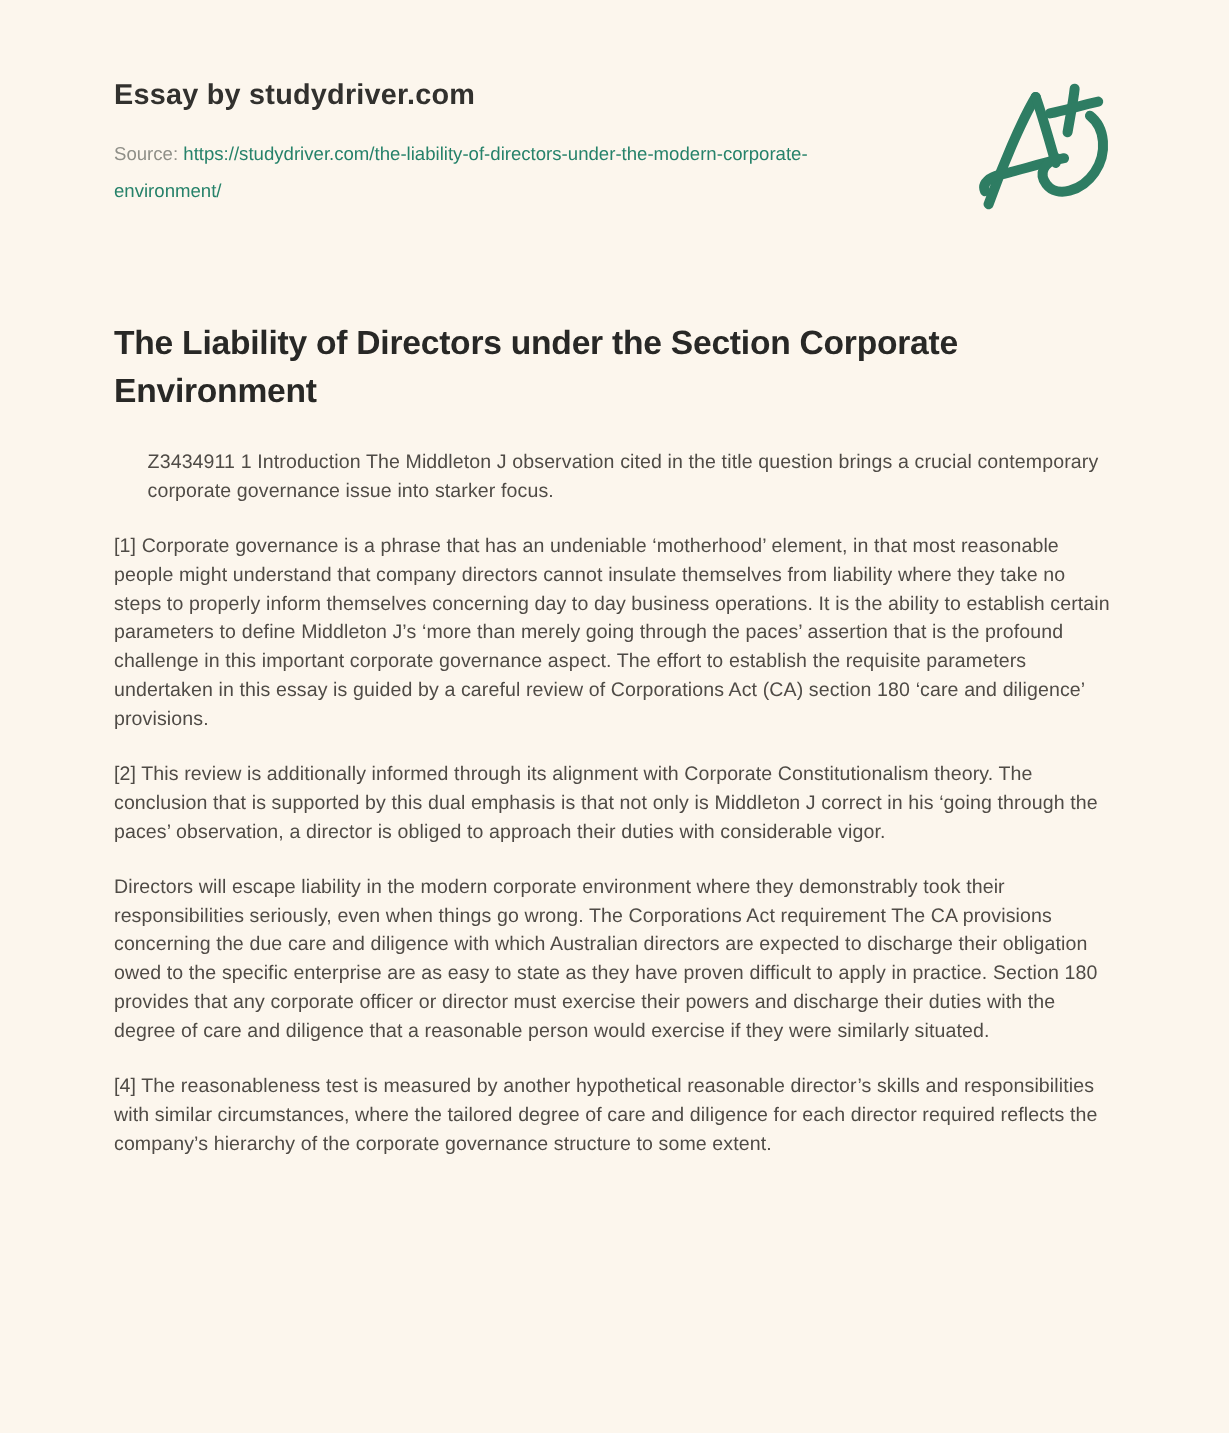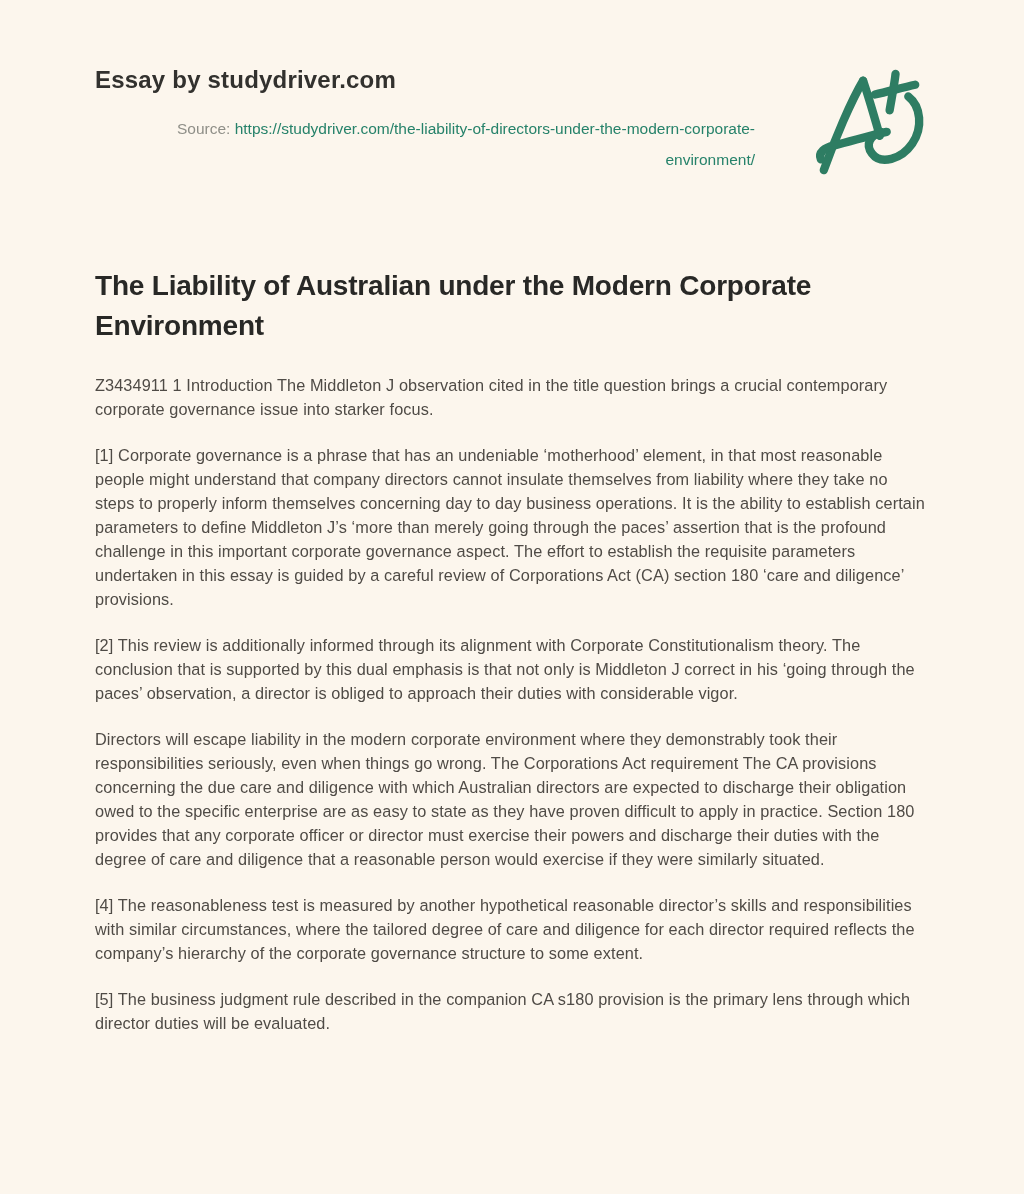--- a/index.html
+++ b/index.html
@@ -33,21 +33,20 @@
     font-size: 24px;
     font-weight: 700;
     color: #32312e;
     letter-spacing: 0.2px;
   }
   .source {
     margin: 19px 0 0 0;
     font-size: 15.5px;
     line-height: 31px;
     color: var(--muted);
-    text-align: right;
   }
   .source a {
     color: var(--link);
     text-decoration: none;
     cursor: pointer;
     word-break: break-word;
   }
   .logo {
     width: 118px;
     height: 112px;
@@ -74,21 +73,21 @@
     letter-spacing: -0.2px;
   }
   .article p {
     max-width: 833px;
     margin: 22px 0 0 0;
     font-size: 16.3px;
     line-height: 24px;
     color: var(--body);
     letter-spacing: 0.1px;
   }
-  .article p:first-of-type { margin-top: 27px; }
+  .article p:first-of-type { margin-top: 27px; margin-left: 28px; }
 </style>
 </head>
 <body>
 
 <div class="page">
 
   <div class="header">
     <div class="header-text">
       <h2 class="essay-by">Essay by studydriver.com</h2>
       <p class="source"><span>Source:</span>
@@ -109,24 +108,23 @@
 
           <path d="M 66 27 C 79 24 94 20 107 17"></path>
 
           <path d="M 100 29 C 113 39 115 61 104 77 C 93 93 72 99 63 87 C 56 78 61 69 72 65"></path>
         </svg>
       </span>
     </div>
   </div>
 
   <div class="article">
-    <h1 class="article-title">The Liability of Australian under the Modern Corporate Environment</h1>
+    <h1 class="article-title">The Liability of Directors under the Section Corporate Environment</h1>
 
     <p>Z3434911 1 Introduction The Middleton J observation cited in the title question brings a crucial contemporary corporate governance issue into starker focus.</p>
     <p>[1] Corporate governance is a phrase that has an undeniable ‘motherhood’ element, in that most reasonable people might understand that company directors cannot insulate themselves from liability where they take no steps to properly inform themselves concerning day to day business operations. It is the ability to establish certain parameters to define Middleton J’s ‘more than merely going through the paces’ assertion that is the profound challenge in this important corporate governance aspect. The effort to establish the requisite parameters undertaken in this essay is guided by a careful review of Corporations Act (CA) section 180 ‘care and diligence’ provisions.</p>
     <p>[2] This review is additionally informed through its alignment with Corporate Constitutionalism theory. The conclusion that is supported by this dual emphasis is that not only is Middleton J correct in his ‘going through the paces’ observation, a director is obliged to approach their duties with considerable vigor.</p>
     <p>Directors will escape liability in the modern corporate environment where they demonstrably took their responsibilities seriously, even when things go wrong. The Corporations Act requirement The CA provisions concerning the due care and diligence with which Australian directors are expected to discharge their obligation owed to the specific enterprise are as easy to state as they have proven difficult to apply in practice. Section 180 provides that any corporate officer or director must exercise their powers and discharge their duties with the degree of care and diligence that a reasonable person would exercise if they were similarly situated.</p>
     <p>[4] The reasonableness test is measured by another hypothetical reasonable director’s skills and responsibilities with similar circumstances, where the tailored degree of care and diligence for each director required reflects the company’s hierarchy of the corporate governance structure to some extent.</p>
-    <p>[5] The business judgment rule described in the companion CA s180 provision is the primary lens through which director duties will be evaluated.</p>
 
   </div>
 
 </div>
 
 </body></html>

